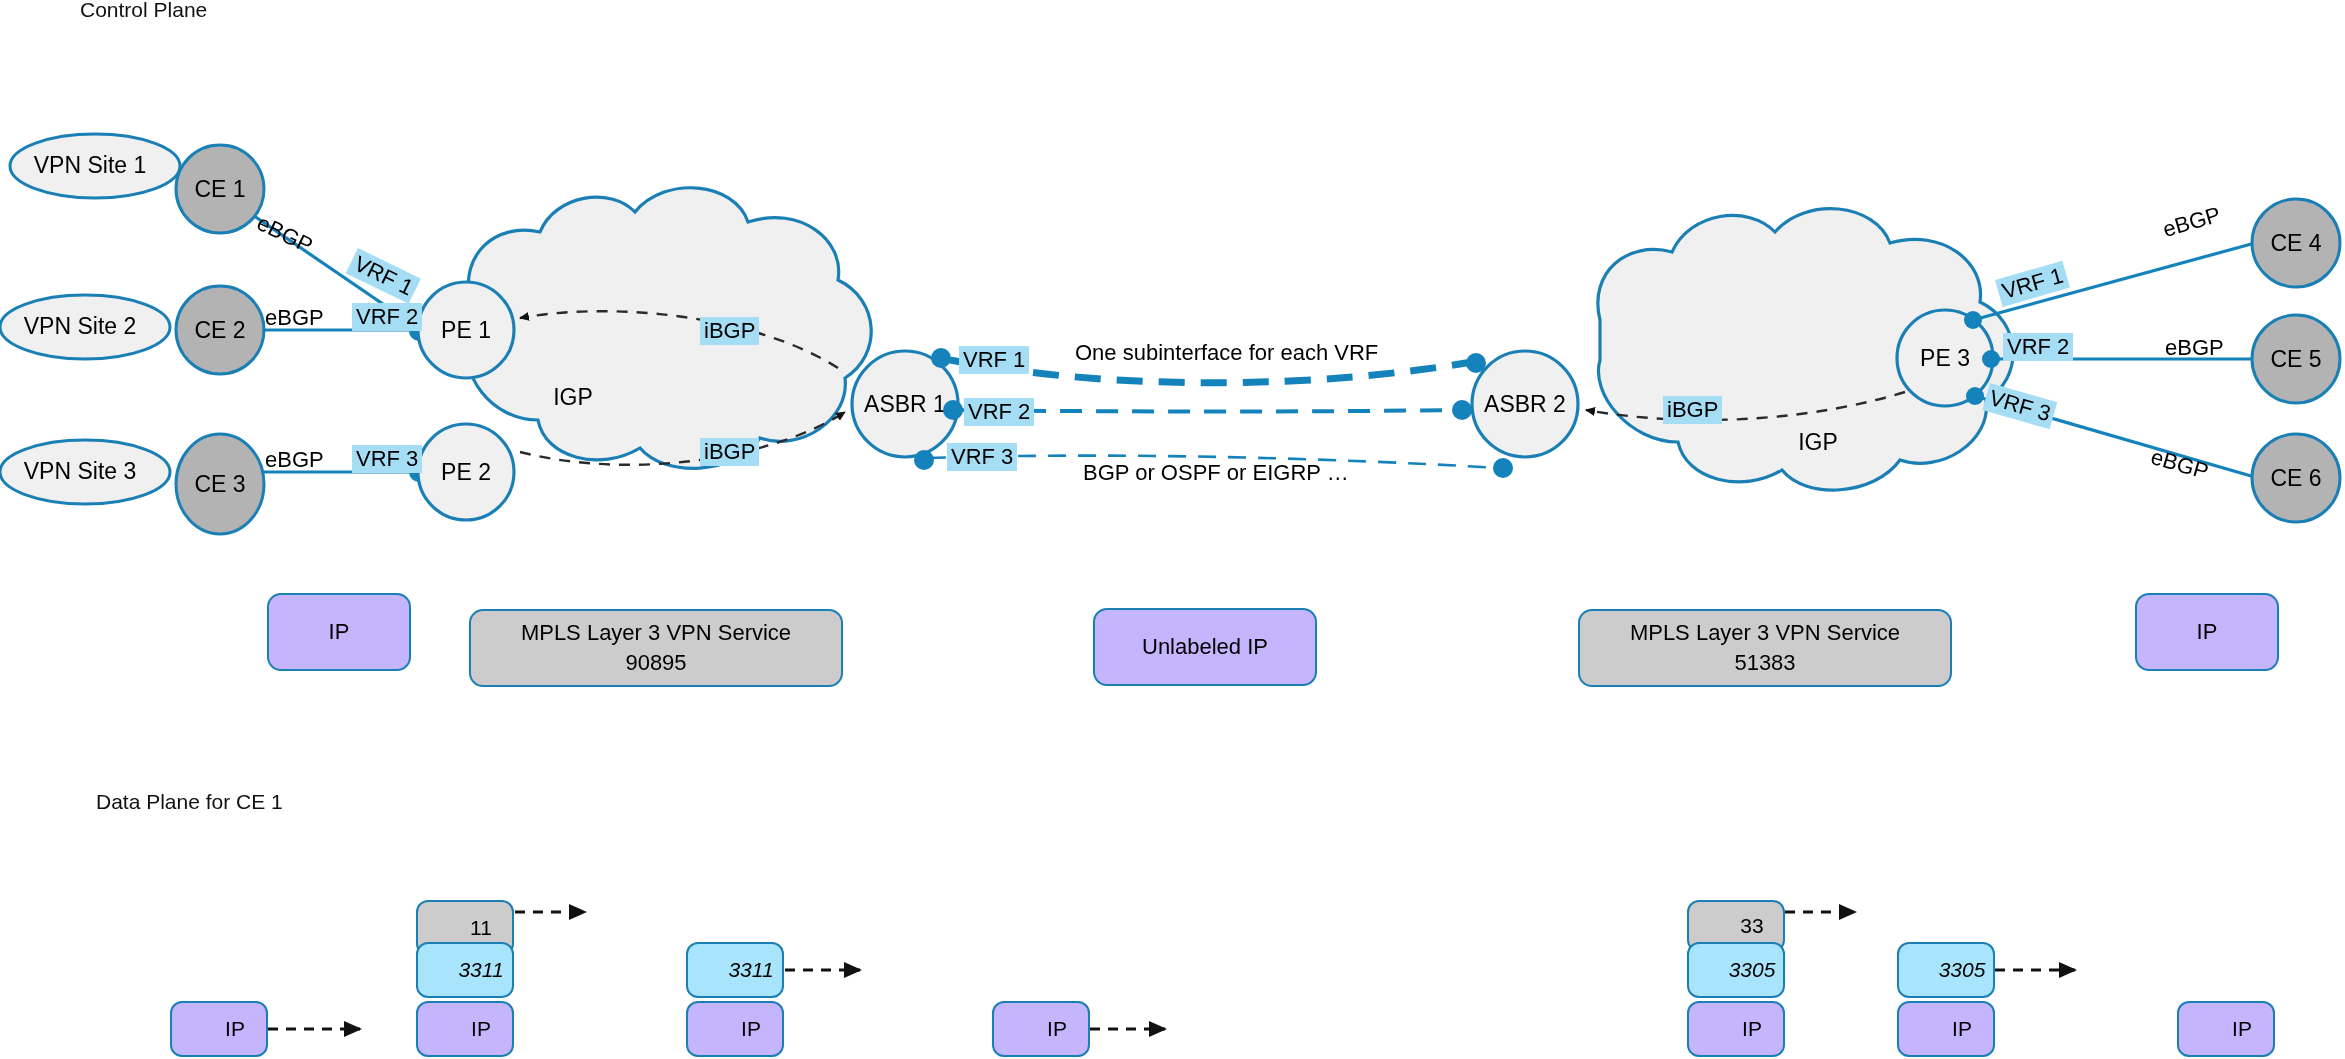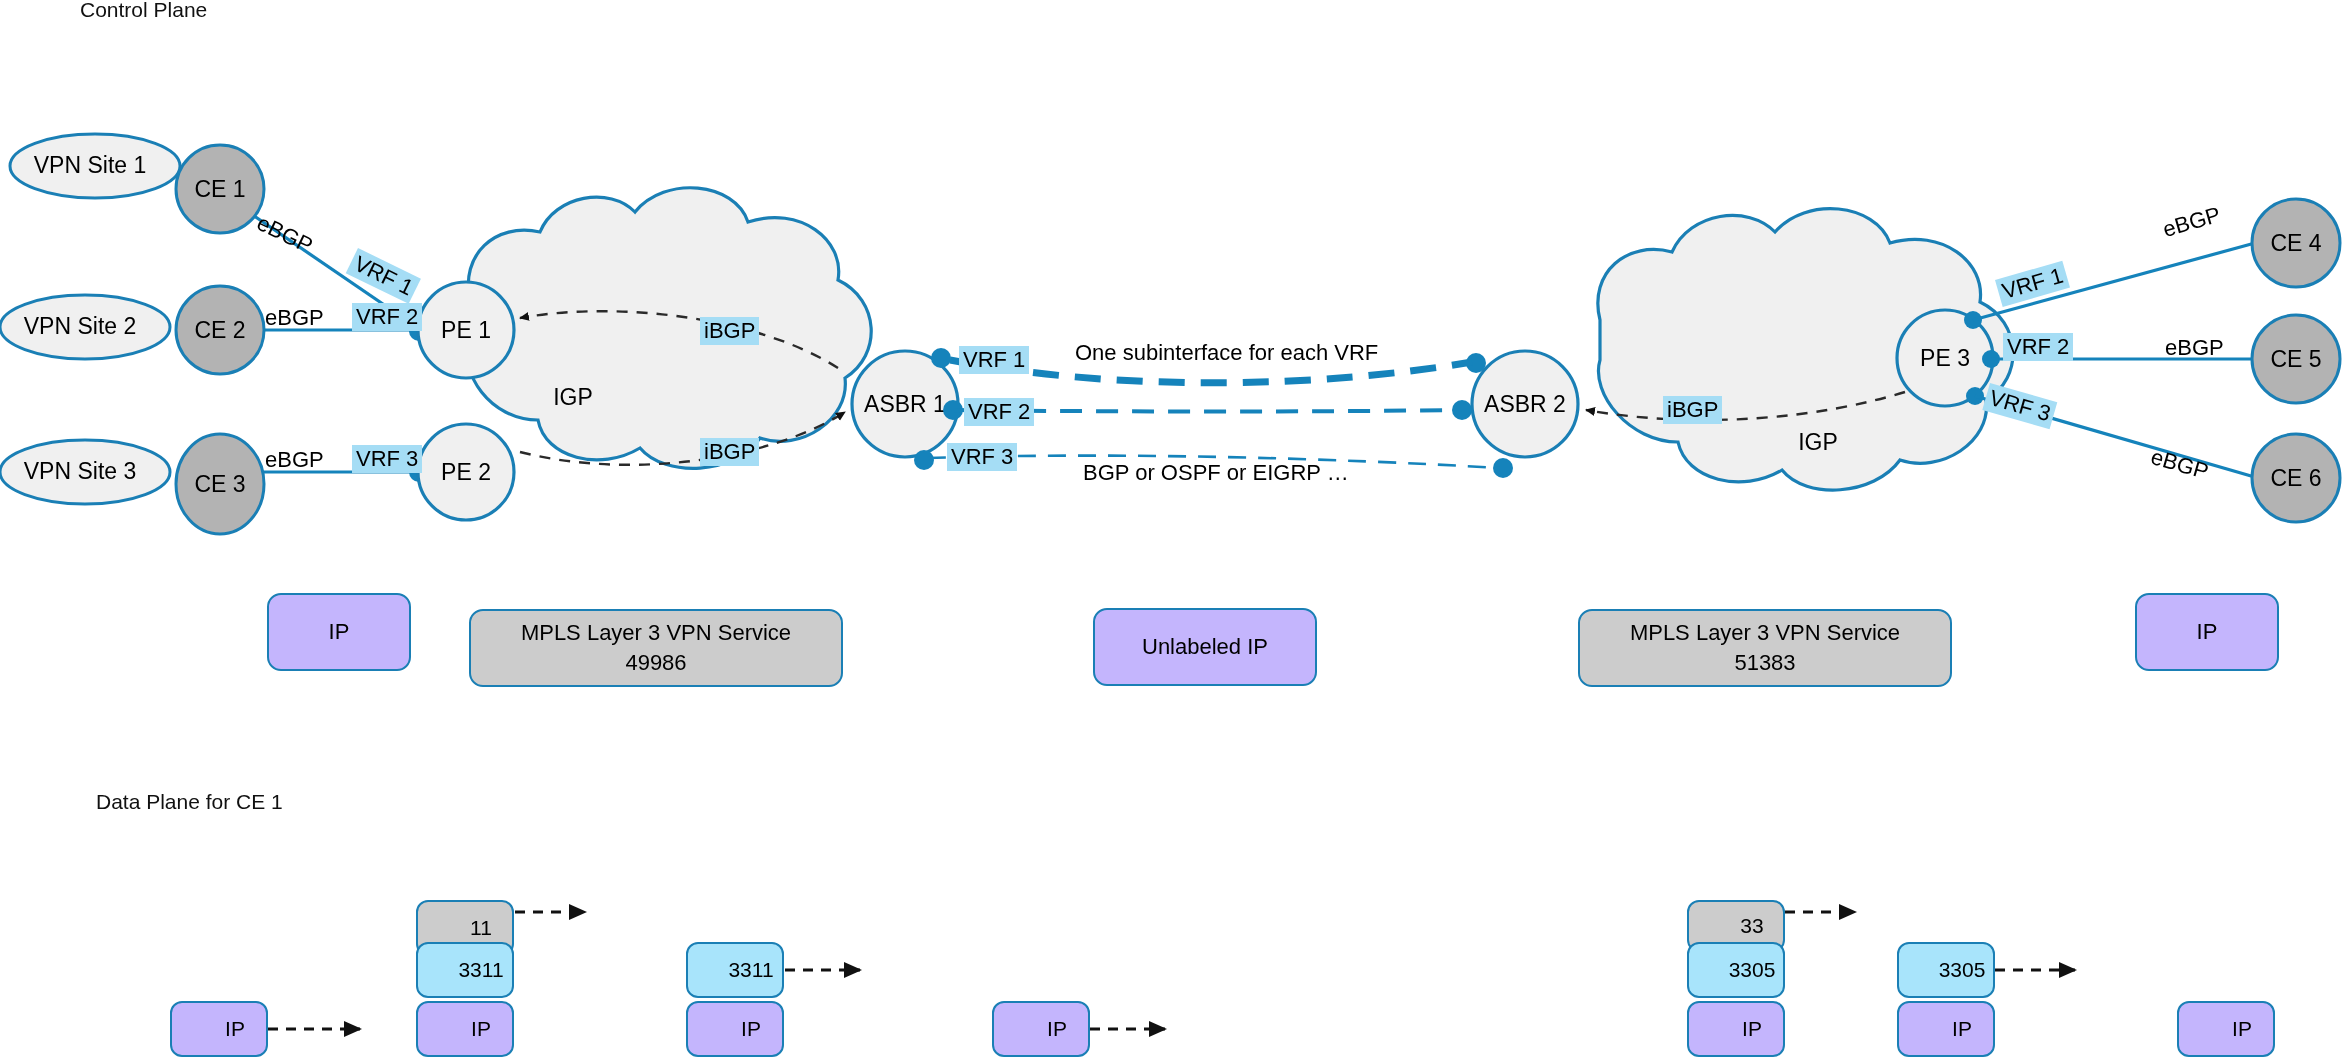--- a/index.html
+++ b/index.html
@@ -17,21 +17,21 @@
   
   .tag{position:absolute;background:#a5ddf5;color:#000;font-size:22px;
        padding:1px 4px;white-space:nowrap;line-height:1.18;}
   .plainlbl{position:absolute;font-size:22px;color:#000;white-space:nowrap;background:transparent;}
 
   
   .rbox{position:absolute;box-sizing:border-box;border:2.5px solid #1a7fb5;
         border-radius:14px;background:#c4b5fd;display:flex;align-items:center;
         justify-content:center;text-align:center;font-size:22px;line-height:1.35;color:#000;}
   .rbox.grey{background:#cccccc;margin-top:16px;}
-  .rbox.cyan{background:#a8e4fb;}
+  .rbox.cyan{background:#a8e4fb;font-style:italic;}
   .rbox.small{font-size:21px;border-radius:12px;padding-left:32px;}
 </style>
 </head>
 <body>
 
 <div id="stage">
 
   <svg id="net" viewBox="0 0 2345 1059">
     <defs>
       <marker id="arrB" markerWidth="11" markerHeight="11" refX="9" refY="5.5" orient="auto" markerUnits="userSpaceOnUse">
@@ -201,21 +201,21 @@
   <div class="plainlbl" style="left:2160px;top:218px;transform:rotate(-16deg);transform-origin:left top;">eBGP</div>
   <div class="plainlbl" style="left:2165px;top:335px;">eBGP</div>
   <div class="plainlbl" style="left:2155px;top:444px;transform:rotate(16deg);transform-origin:left top;">eBGP</div>
 
   <div class="rbox" style="left:267px;top:593px;width:144px;height:78px;">
     <span>IP</span>
   </div>
 
   <div class="rbox grey" style="left:469px;top:593px;width:374px;height:78px;flex-direction:column;">
     <span>MPLS Layer 3 VPN Service</span>
-    <span>49986</span>
+    <span>90895</span>
   </div>
 
   <div class="rbox" style="left:1093px;top:608px;width:224px;height:78px;">
     <span>Unlabeled IP</span>
   </div>
 
   <div class="rbox grey" style="left:1578px;top:593px;width:374px;height:78px;flex-direction:column;">
     <span>MPLS Layer 3 VPN Service</span>
     <span>51383</span>
   </div>

